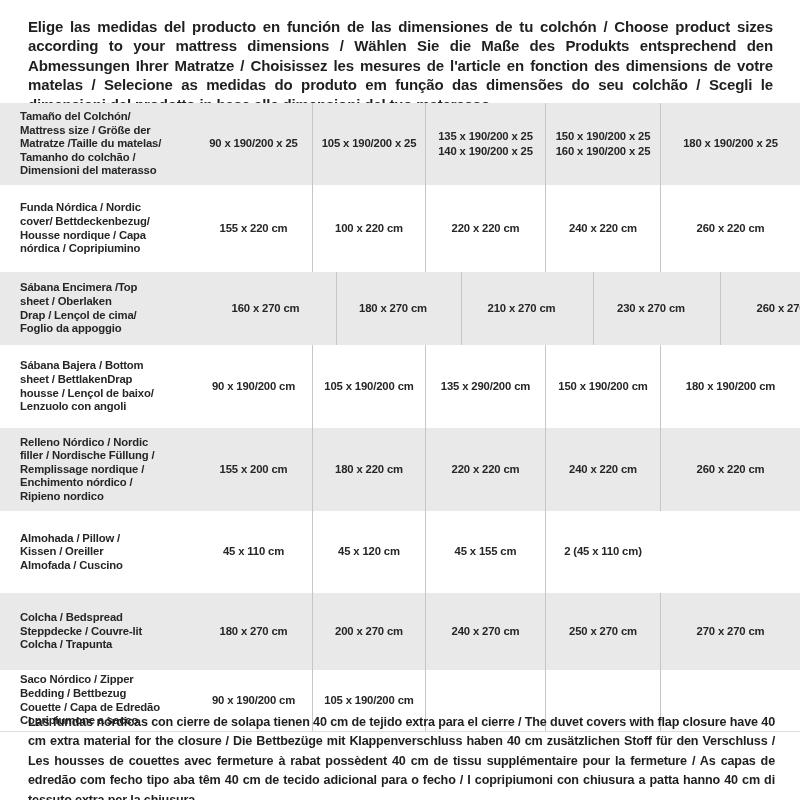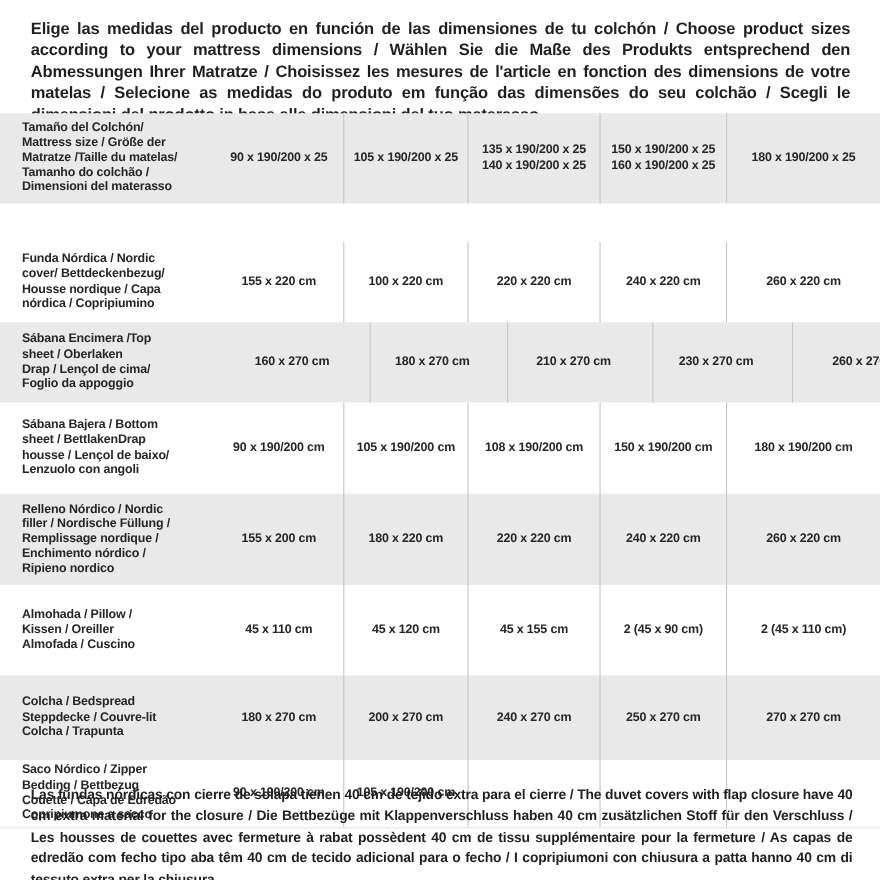--- a/index.html
+++ b/index.html
@@ -21,21 +21,21 @@
     position: absolute; top: 103px; left: 0; width: 800px;
     border-bottom: 1px solid #dedede;
   }
   .t-row {
     display: grid;
     grid-template-columns: 195px 117px 113px 120px 115px 140px;
   }
   .t-row:nth-child(odd)  { background: #e9e9e9; }
   .t-row:nth-child(even) { background: #ffffff; }
   .t-row:nth-child(1) { height: 82px; }
-  .t-row:nth-child(2) { height: 73px; margin-top: 35px; }
+  .t-row:nth-child(2) { height: 87px; }
   .t-row:nth-child(3) { height: 73px; gap: 12px; }
   .t-row:nth-child(4) { height: 83px; }
   .t-row:nth-child(5) { height: 83px; }
   .t-row:nth-child(6) { height: 82px; }
   .t-row:nth-child(7) { height: 77px; }
   .t-row:nth-child(8) { height: 61px; }
   .label-cell {
     display: flex; align-items: center;
     padding-left: 20px; padding-right: 6px;
     font-size: 11.3px; line-height: 13.6px;
@@ -101,21 +101,21 @@
     <div class="value-cell sep">260 x 270 cm</div>
   </div>
 
   <div class="t-row">
     <div class="label-cell">Sábana Bajera / Bottom
 sheet / BettlakenDrap
 housse / Lençol de baixo/
 Lenzuolo con angoli</div>
     <div class="value-cell">90 x 190/200 cm</div>
     <div class="value-cell sep">105 x 190/200 cm</div>
-    <div class="value-cell sep">108 x 190/200 cm</div>
+    <div class="value-cell sep">135 x 290/200 cm</div>
     <div class="value-cell sep">150 x 190/200 cm</div>
     <div class="value-cell sep">180 x 190/200 cm</div>
   </div>
 
   <div class="t-row">
     <div class="label-cell">Relleno Nórdico / Nordic
 filler / Nordische Füllung /
 Remplissage nordique /
 Enchimento nórdico /
 Ripieno nordico</div>
@@ -126,21 +126,20 @@
     <div class="value-cell sep">260 x 220 cm</div>
   </div>
 
   <div class="t-row">
     <div class="label-cell">Almohada  / Pillow /
 Kissen / Oreiller
 Almofada / Cuscino</div>
     <div class="value-cell">45 x 110 cm</div>
     <div class="value-cell sep">45 x 120 cm</div>
     <div class="value-cell sep">45 x 155 cm</div>
-    <div class="value-cell sep">2 (45 x 90 cm)</div>
     <div class="value-cell sep">2 (45 x 110 cm)</div>
   </div>
 
   <div class="t-row">
     <div class="label-cell">Colcha / Bedspread
 Steppdecke / Couvre-lit
 Colcha / Trapunta</div>
     <div class="value-cell">180 x 270 cm</div>
     <div class="value-cell sep">200 x 270 cm</div>
     <div class="value-cell sep">240 x 270 cm</div>

